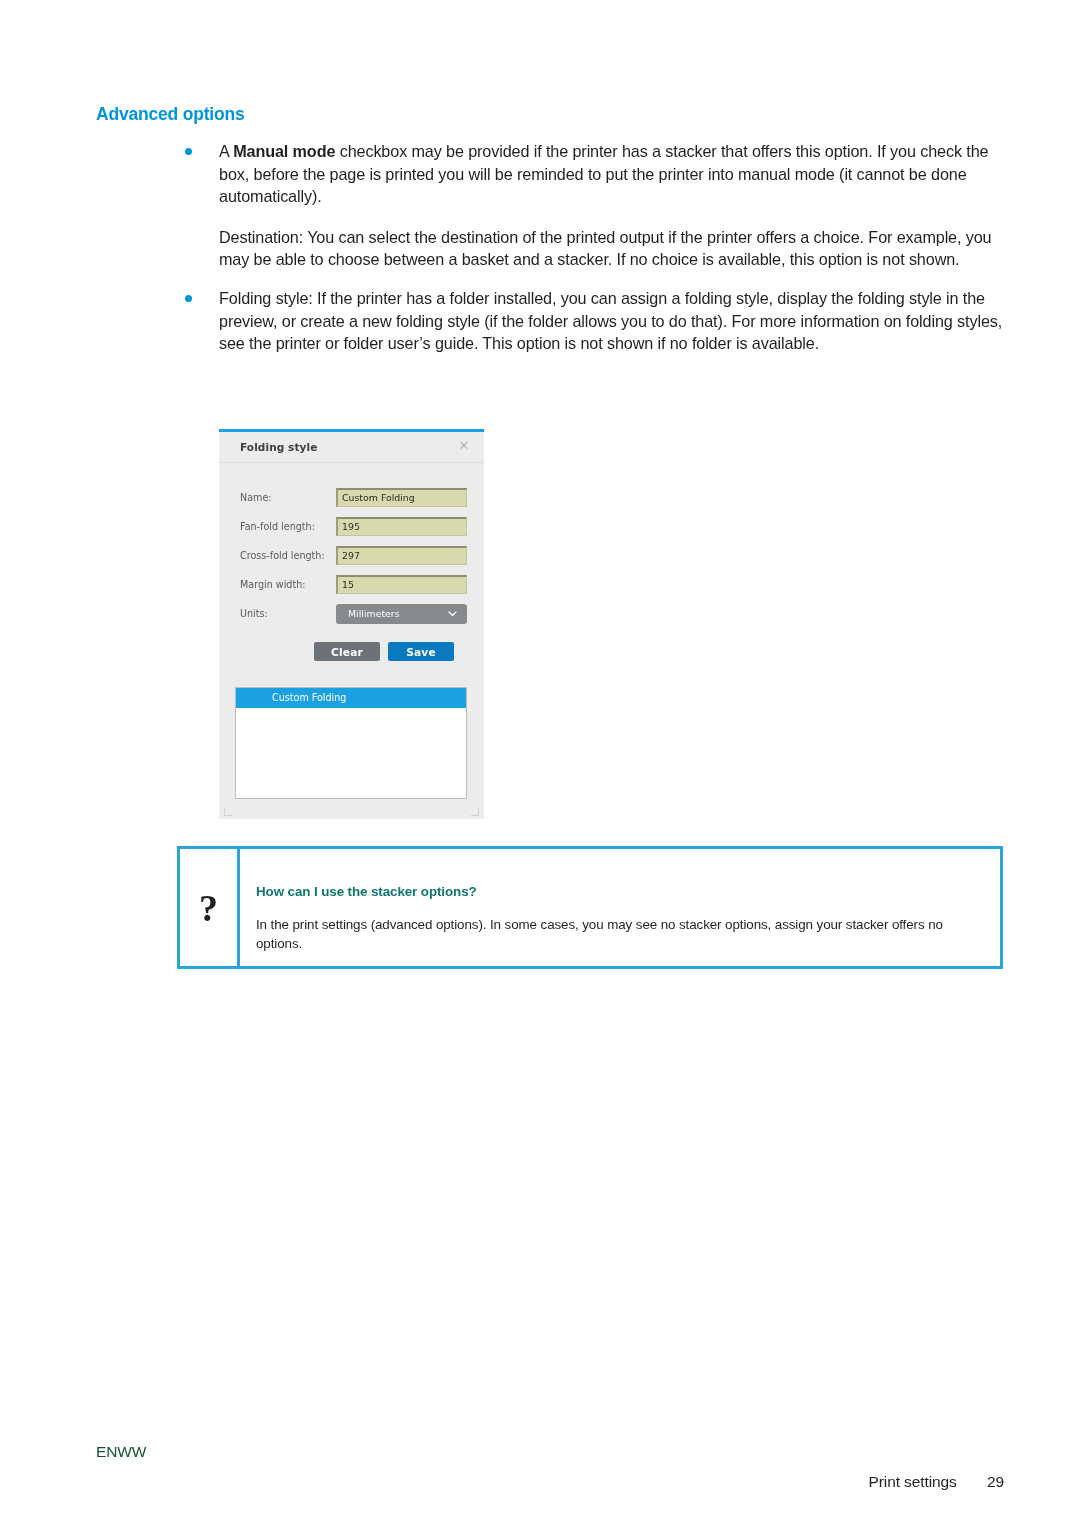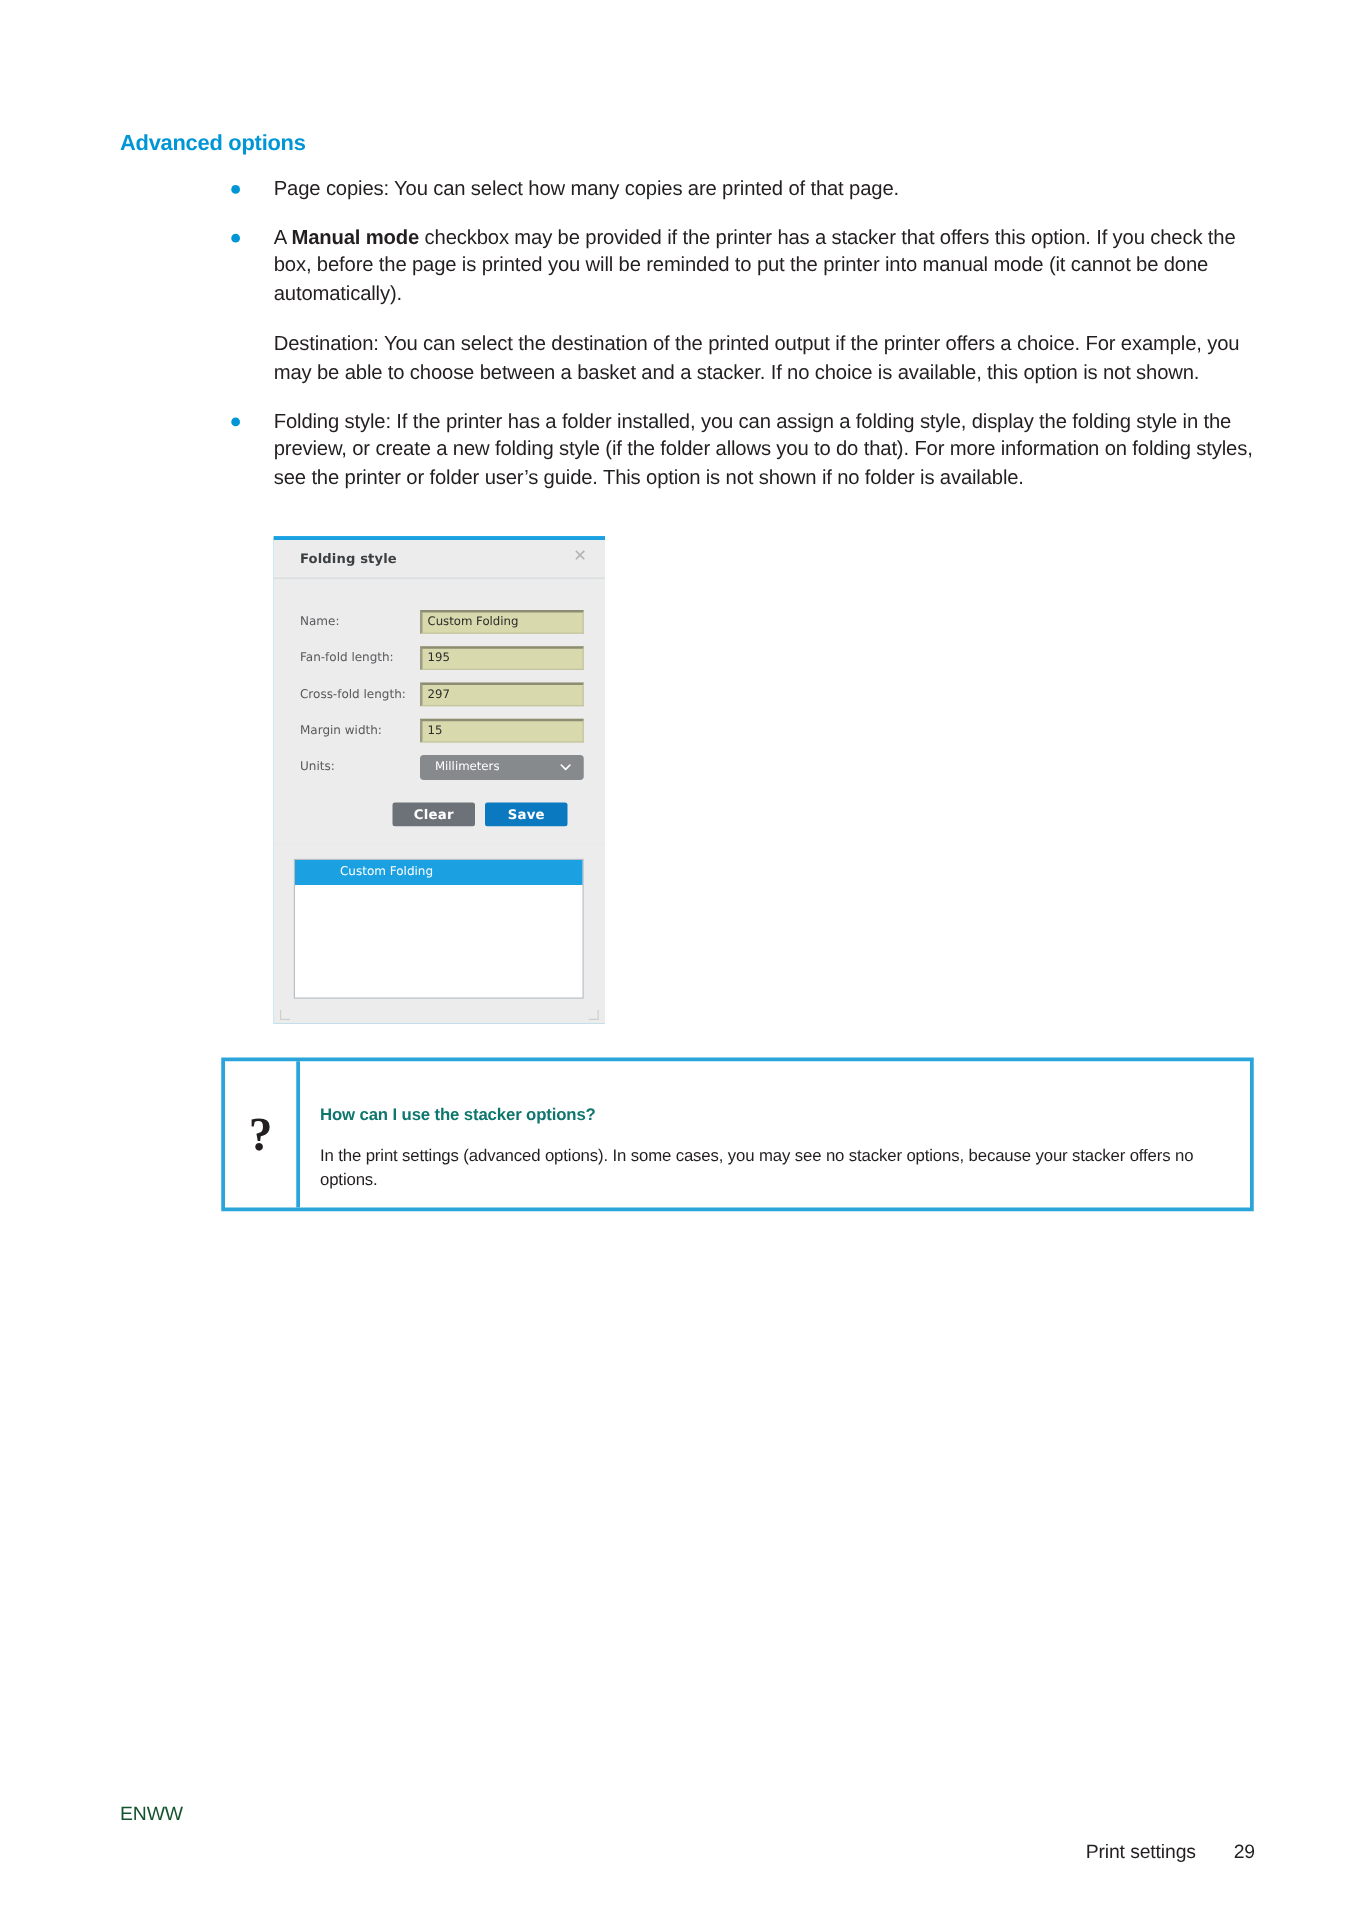--- a/index.html
+++ b/index.html
@@ -66,21 +66,21 @@
     font-weight: bold;
   }
 
   
   .shot {
     position: absolute;
     left: 219px;
     top: 429px;
     width: 265px;
     height: 390px;
-    background: #0ea5e9;
+    background: #f9a8d4;
     box-sizing: border-box;
     border-top: 3px solid #1ba1e2;
     font-family: "DejaVu Sans", sans-serif;
   }
   .shot-inner {
     position: relative;
     width: 100%;
     height: 100%;
   }
 
@@ -298,24 +298,20 @@
   }
 </style>
 </head>
 <body>
 
 <div class="page">
 
   <div class="section-heading">Advanced options</div>
 
   <div class="bullet-list" id="bullet-list">
-      <div class="bullet-item">
-        <span class="bullet-dot"></span>
-        <div class="para">Page copies: You can select how many copies are printed of that page.</div>
-      </div>
       <div class="bullet-item">
         <span class="bullet-dot"></span>
         <div class="para">A <b>Manual mode</b> checkbox may be provided if the printer has a stacker that offers this option. If you check the box, before the page is printed you will be reminded to put the printer into manual mode (it cannot be done automatically).</div>
         <div class="para">Destination: You can select the destination of the printed output if the printer offers a choice. For example, you may be able to choose between a basket and a stacker. If no choice is available, this option is not shown.</div>
       </div>
       <div class="bullet-item">
         <span class="bullet-dot"></span>
         <div class="para">Folding style: If the printer has a folder installed, you can assign a folding style, display the folding style in the preview, or create a new folding style (if the folder allows you to do that). For more information on folding styles, see the printer or folder user’s guide. This option is not shown if no folder is available.</div>
       </div>
     </div>
@@ -379,21 +375,21 @@
 
     </div>
   </div>
 
   <div class="callout">
     <div class="callout-iconcell">
       <div class="callout-icon">?</div>
     </div>
     <div class="callout-body">
       <div class="callout-title">How can I use the stacker options?</div>
-      <div class="callout-text">In the print settings (advanced options). In some cases, you may see no stacker options, because your stacker offers no options.</div>
+      <div class="callout-text">In the print settings (advanced options). In some cases, you may see no stacker options, assign your stacker offers no options.</div>
     </div>
   </div>
 
   <div class="footer-left">ENWW</div>
   <div class="footer-right">
     <span>Print settings</span>
     <span class="pageno">29</span>
   </div>
 
 </div>

